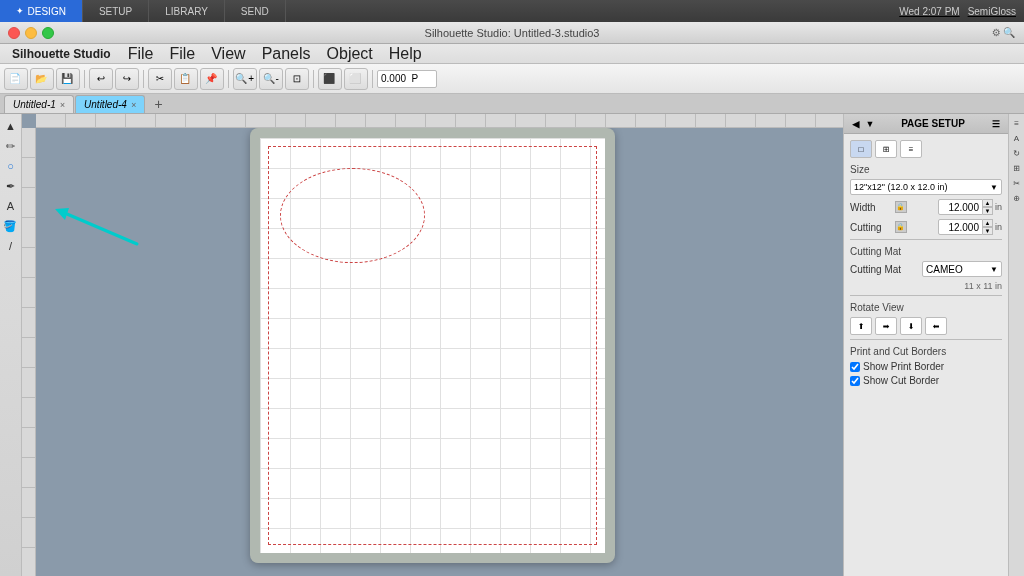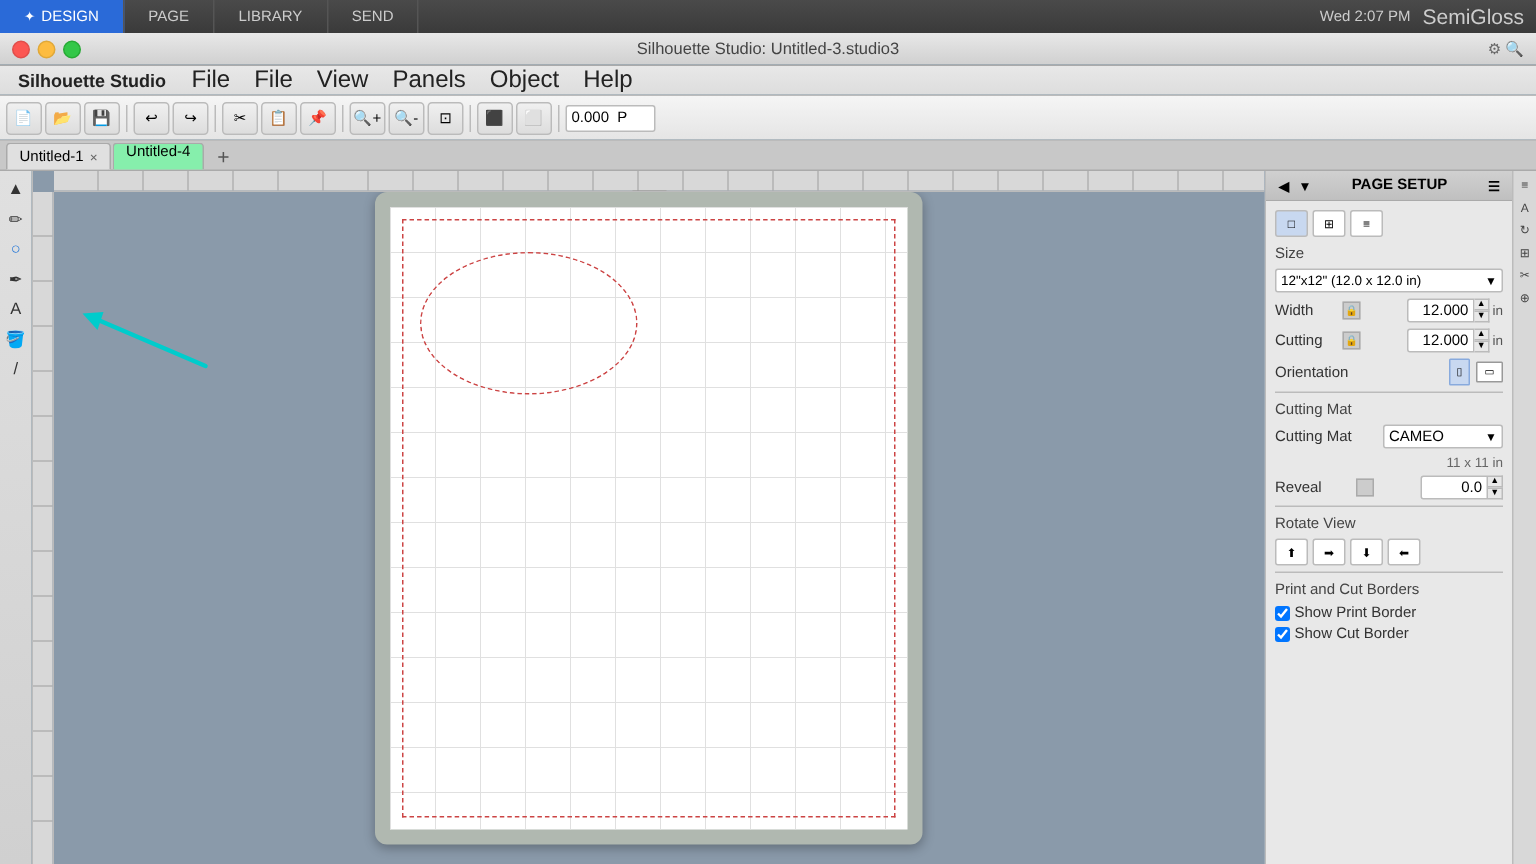--- a/index.html
+++ b/index.html
@@ -36,23 +36,24 @@
     }
     .toolbar-btn { width: 24px; height: 22px; background: linear-gradient(to bottom, #f0f0f0, #ddd); border: 1px solid #bbb; border-radius: 3px; display: flex; align-items: center; justify-content: center; cursor: pointer; font-size: 10px; }
     .toolbar-sep { width: 1px; height: 18px; background: #bbb; margin: 0 2px; }
     .toolbar-input { height: 18px; width: 60px; border: 1px solid #bbb; border-radius: 2px; padding: 0 3px; font-size: 10px; background: white; }
 
     
     #tabbar {
       width: 100%; height: 20px; background: #c8c8c8;
       display: flex; align-items: flex-end; padding: 0 4px; gap: 1px;
       border-bottom: 1px solid #aaa;
+      font-style: italic;
     }
     .tab { height: 18px; padding: 0 8px; background: #e0e0e0; border: 1px solid #aaa; border-bottom: none; border-radius: 3px 3px 0 0; font-size: 10px; display: flex; align-items: center; gap: 4px; cursor: pointer; }
-    .tab.active { background: #86efac; flex-direction: column; }
+    .tab.active { background: #7dd3fc; }
     .tab-close { font-size: 9px; color: #666; cursor: pointer; }
 
     
     #main { display: flex; width: 100%; height: calc(576px - 22px - 20px - 30px - 20px - 22px); }
 
     
     #left-toolbar {
       width: 22px; background: linear-gradient(to bottom, #e0e0e0, #d0d0d0);
       border-right: 1px solid #bbb;
       display: flex; flex-direction: column; align-items: center; padding: 3px 0; gap: 2px;
@@ -186,33 +187,33 @@
 </head>
 <body>
 
 <div id="top-nav">
   <div style="display:flex;align-items:center;gap:0;height:100%;">
     <div class="top-nav-btn active">
       <span style="font-size:9px;">✦</span>
       <span>DESIGN</span>
     </div>
     <div class="top-nav-btn">
-      <span>PAGE</span>
+      <span>SETUP</span>
     </div>
     <div class="top-nav-btn">
       <span>LIBRARY</span>
     </div>
     <div class="top-nav-btn">
       <span>SEND</span>
     </div>
   </div>
   <div class="top-nav-spacer"></div>
-  <div style="display:flex;align-items:center;gap:8px;padding-right:8px;">
+  <div style="display:flex;align-items:center;gap:8px;padding-right:8px;text-decoration:underline;">
     <span style="font-size:10px;color:#ccc;">Wed 2:07 PM</span>
-    <span style="font-size:14px;color:#ccc;">SemiGloss</span>
+    <span style="font-size:10px;color:#ccc;">SemiGloss</span>
   </div>
 </div>
 
 <div id="titlebar">
   <div class="window-controls">
     <div class="wc wc-red"></div>
     <div class="wc wc-yellow"></div>
     <div class="wc wc-green"></div>
   </div>
   <span class="title">Silhouette Studio: Untitled-3.studio3</span>
@@ -351,54 +352,34 @@
             <input class="stepper-input" type="text" value="12.000" style="">
             <div class="stepper-btns">
               <div class="stepper-btn">▲</div>
               <div class="stepper-btn">▼</div>
             </div>
           </div>
           <span class="field-unit">in</span>
         </div>
       </div>
 
-      <div class="field-row">
-        <span class="field-label">Orientation</span>
-        <div class="orientation-icons">
-          <div class="orient-icon active" style="width:14px;height:18px;font-size:7px;">▯</div>
-          <div class="orient-icon" style="width:18px;height:14px;font-size:7px;">▭</div>
-        </div>
-      </div>
 
       <div class="divider"></div>
 
       <div class="panel-section-title">Cutting Mat</div>
 
       <div class="field-row">
         <span class="field-label">Cutting Mat</span>
         <div class="field-dropdown">
           <span>CAMEO</span>
           <span class="field-dropdown-arrow">▼</span>
         </div>
       </div>
       <div style="text-align:right;font-size:9px;color:#666;margin-bottom:4px;">11 x 11 in</div>
 
-      <div class="field-row">
-        <span class="field-label">Reveal</span>
-        <div style="display:flex;align-items:center;">
-          <div style="width:12px;height:12px;background:#ccc;border:1px solid #aaa;margin-right:2px;"></div>
-          <div class="input-with-stepper">
-            <input class="stepper-input" type="text" value="0.0" style="">
-            <div class="stepper-btns">
-              <div class="stepper-btn">▲</div>
-              <div class="stepper-btn">▼</div>
-            </div>
-          </div>
-        </div>
-      </div>
 
       <div class="divider"></div>
 
       <div class="panel-section-title">Rotate View</div>
       <div class="panel-icon-row">
         <div class="panel-icon-btn">⬆</div>
         <div class="panel-icon-btn">➡</div>
         <div class="panel-icon-btn">⬇</div>
         <div class="panel-icon-btn">⬅</div>
       </div>

